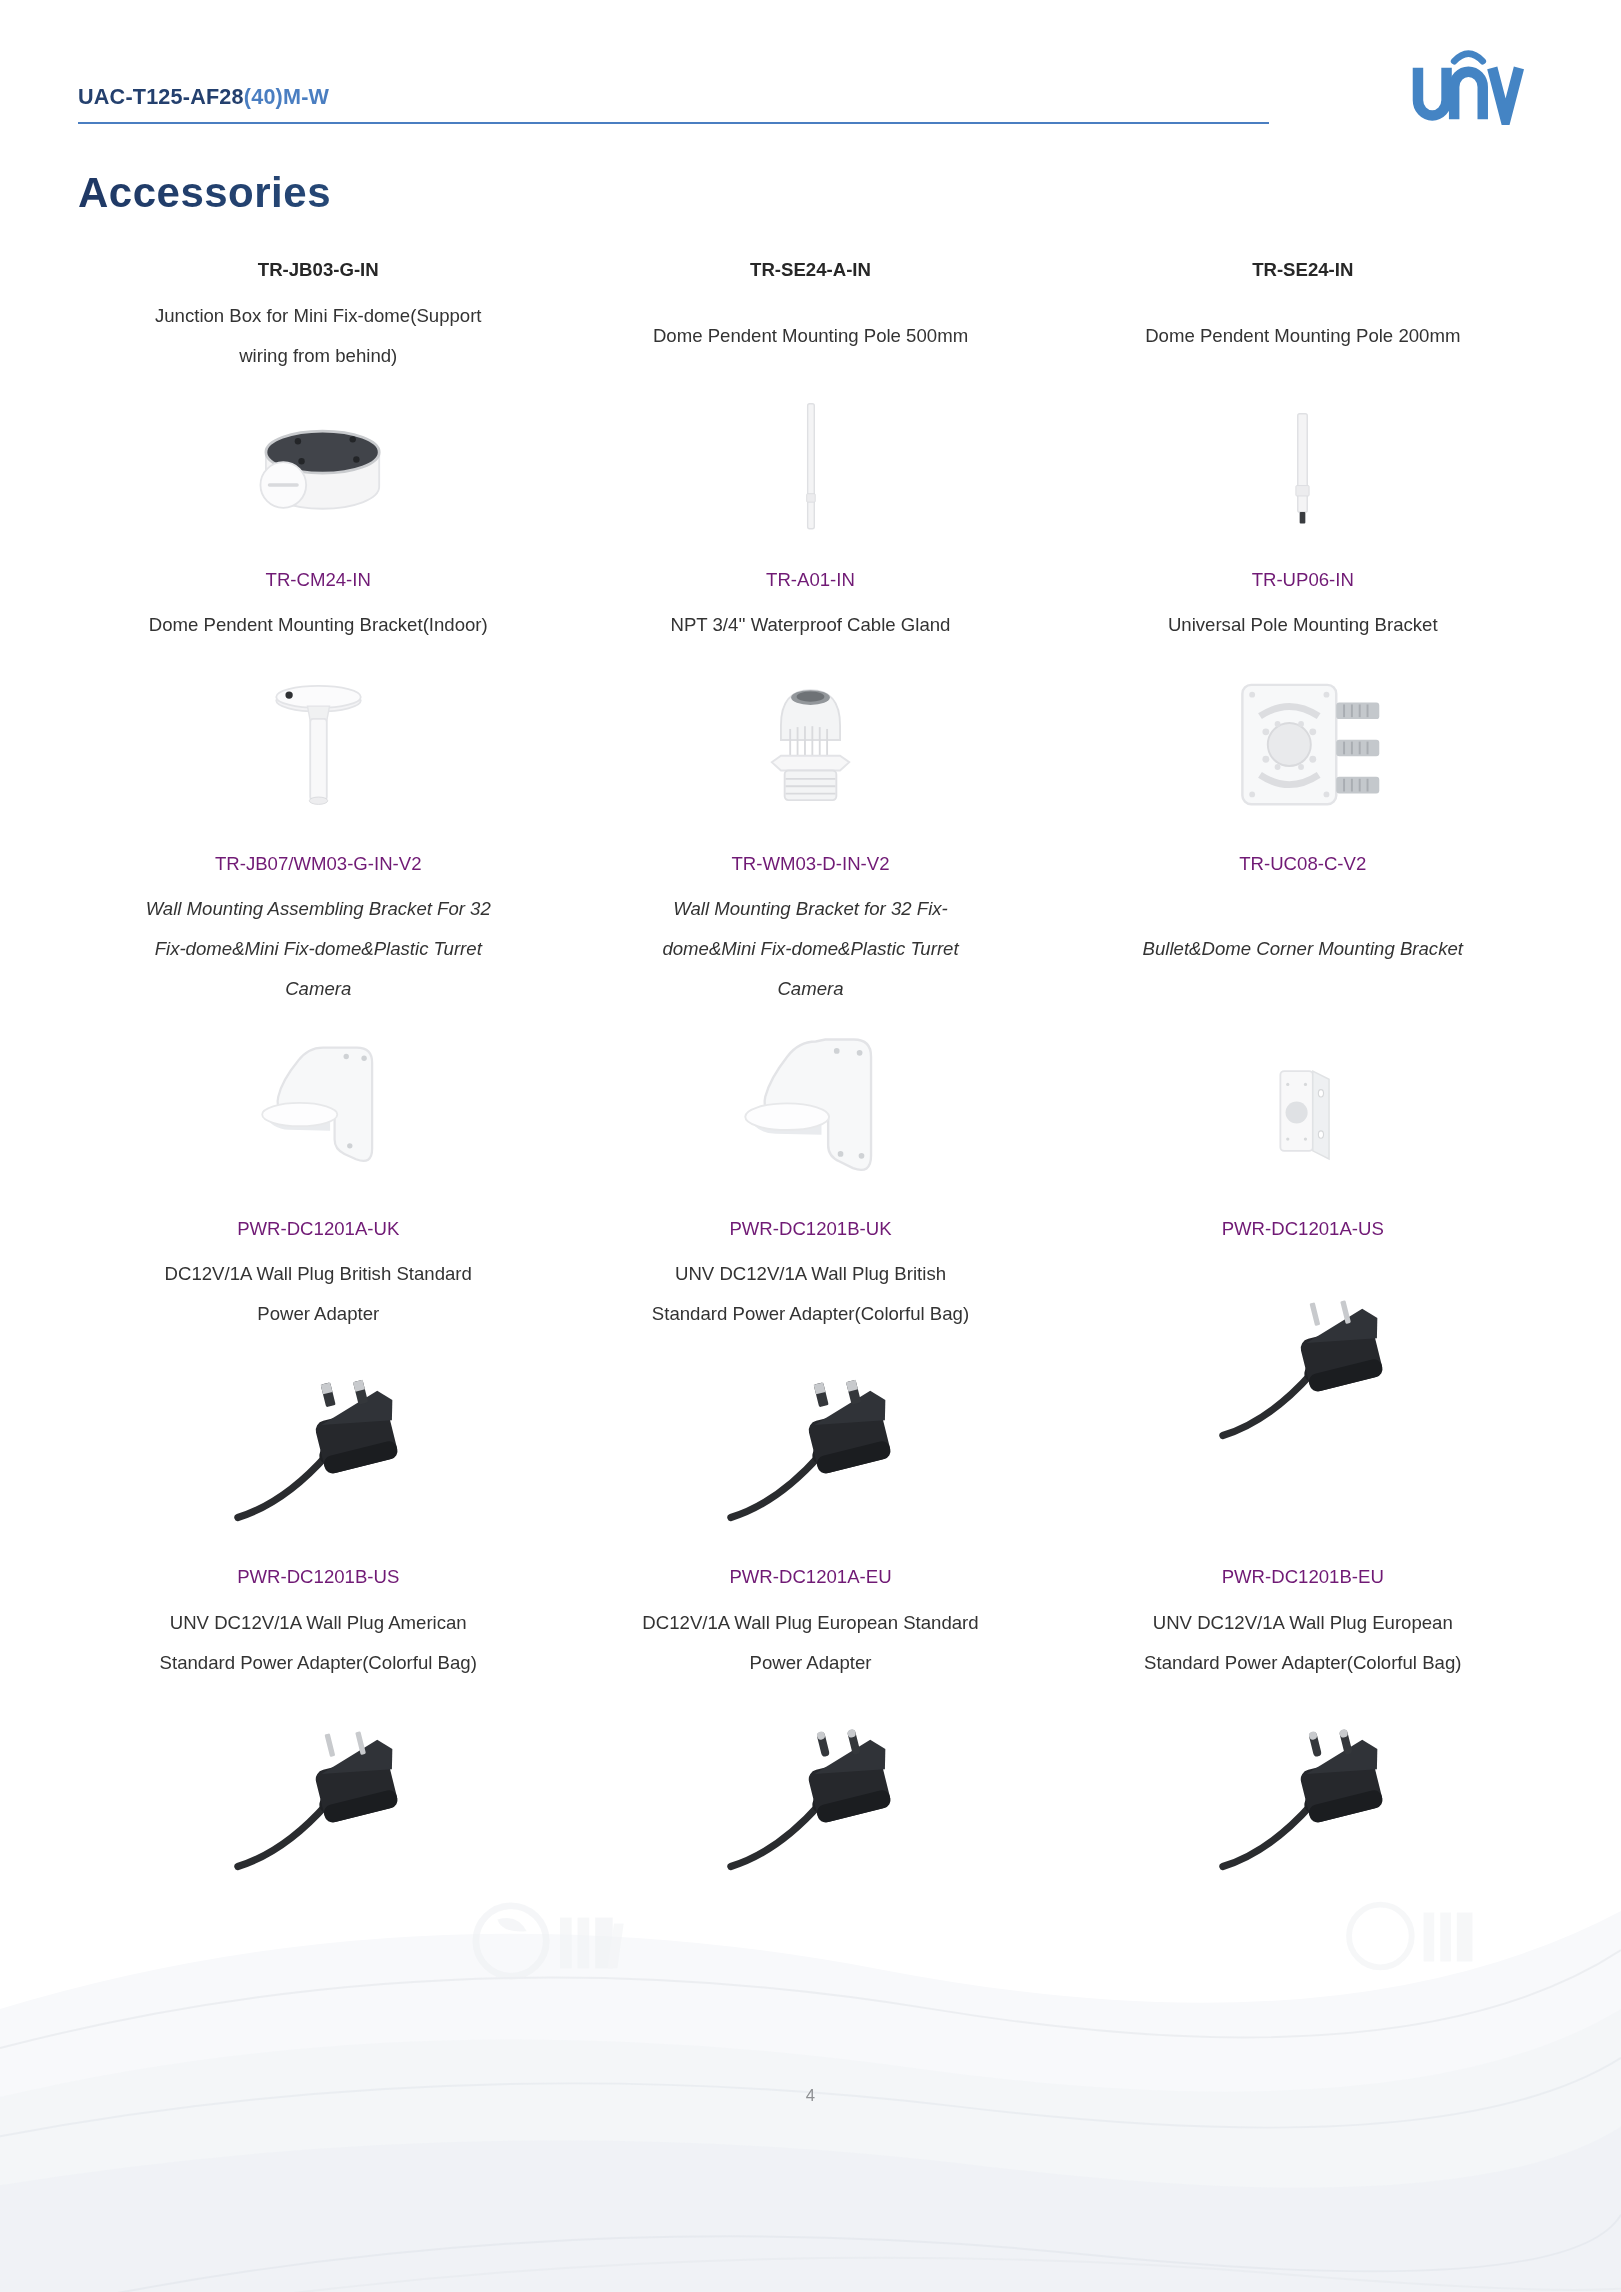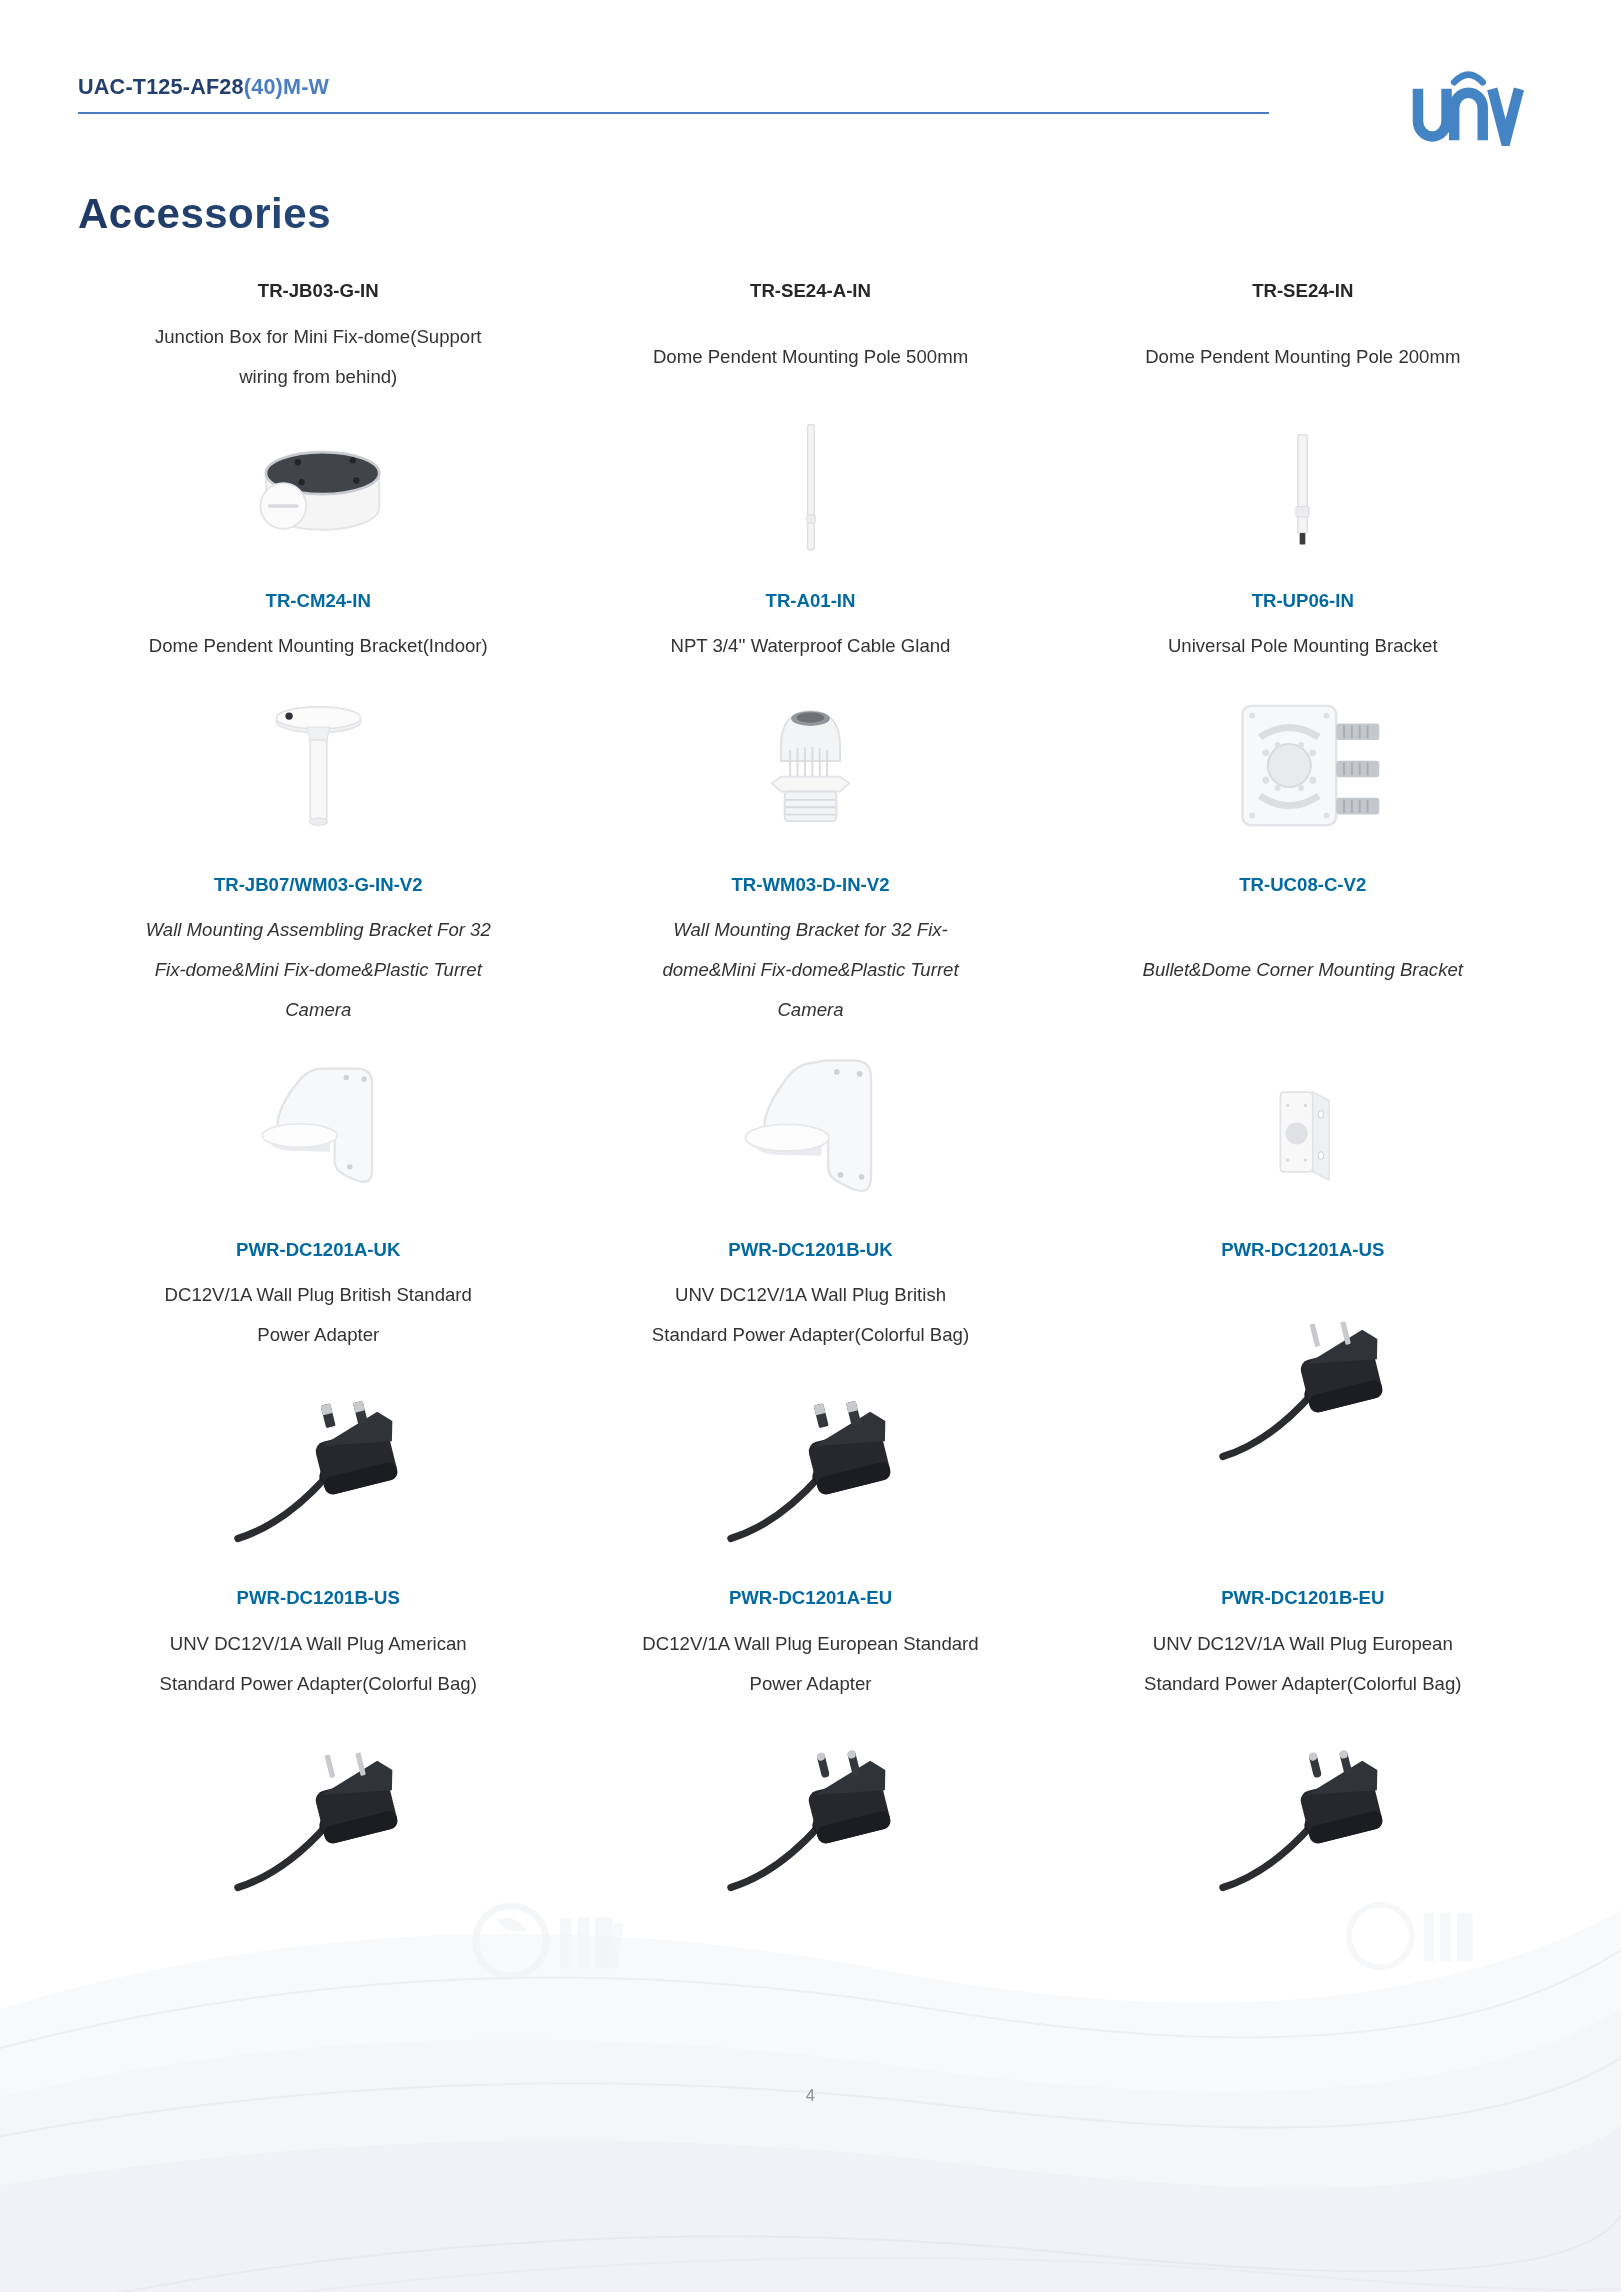--- a/index.html
+++ b/index.html
@@ -11,23 +11,22 @@
     width: 1621px;
     height: 2293px;
     background: #ffffff;
     overflow: hidden;
     color: var(--text, #3a3a3a);
   }
 
   
   .header {
     position: relative;
-    padding: 26px 78px 0 78px;
+    padding: 57px 78px 0 78px;
     height: 129px;
-    margin-top: 21px;
   }
   .header-left {
     width: 1191px;
     border-bottom: 2.9px solid var(--blue, #4A7EC1);
     padding-bottom: 11.8px;
     padding-top: 27.4px;
   }
   .model-primary {
     font-size: 21.6px; font-weight: 700; letter-spacing: 0.2px;
     color: var(--navy, #24406E);
@@ -67,22 +66,22 @@
   }
   .cell {
     display: flex;
     flex-direction: column;
     align-items: center;
     text-align: center;
   }
   .model {
     margin: 0 0 13.7px 0;
     font-size: 18.6px;
-    font-weight: 700;
-    color: #0369a1;
+    font-weight: 400;
+    color: #701a75;
   }
   .model.bold { font-weight: 700; color: #272727; }
   .desc-wrap {
     display: flex; align-items: center; justify-content: flex-start;
   }
   .desc {
     margin: 0;
     max-width: 349px;
     font-size: 18.6px;
     line-height: 2.15;

